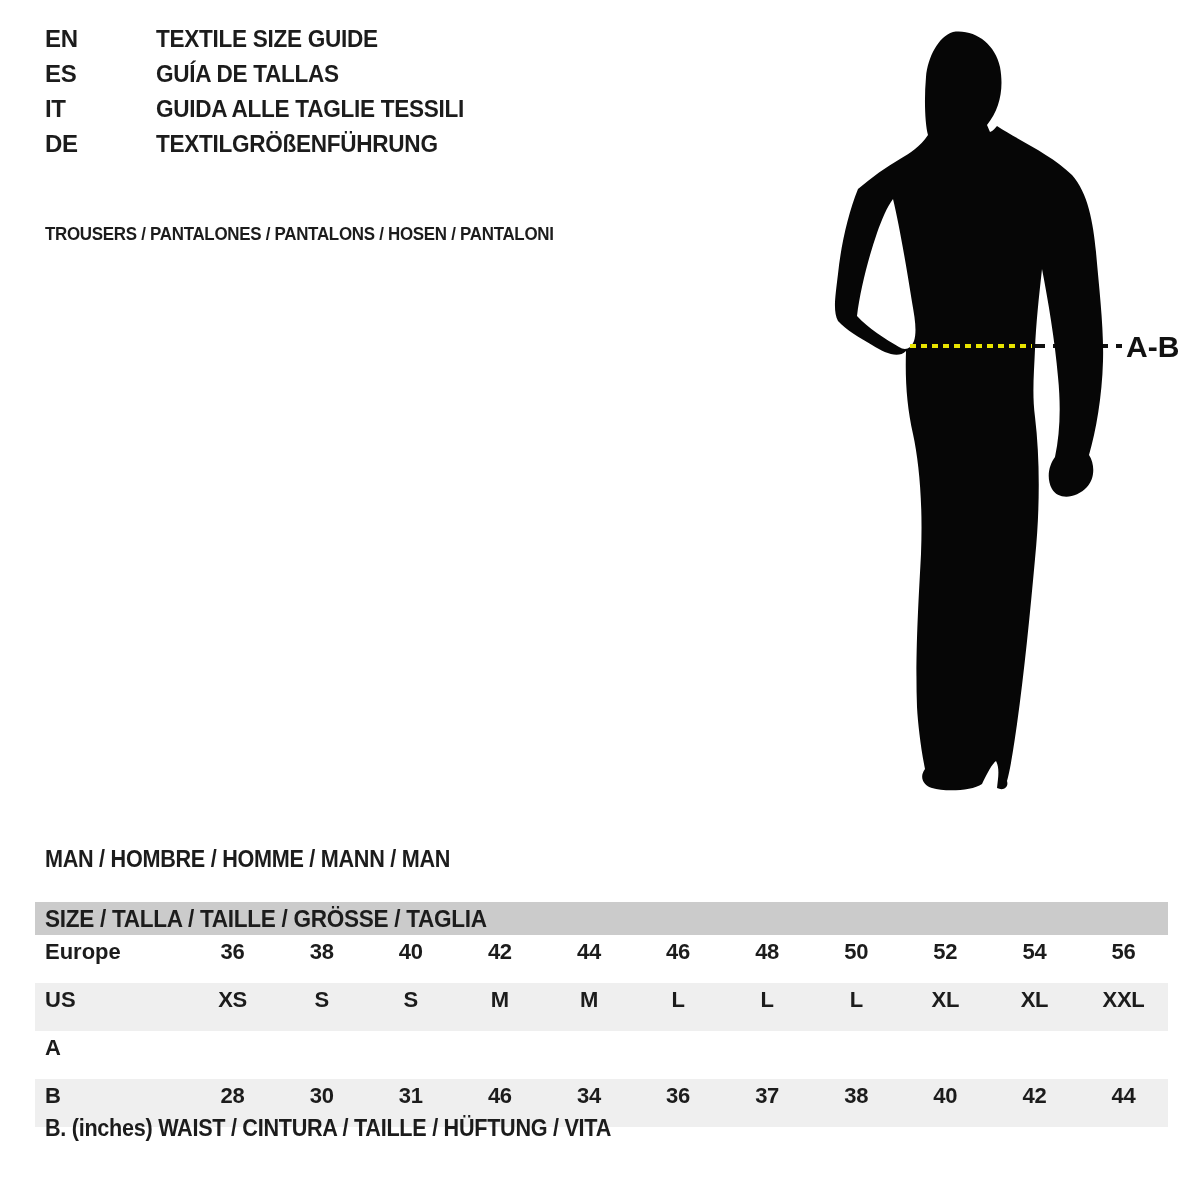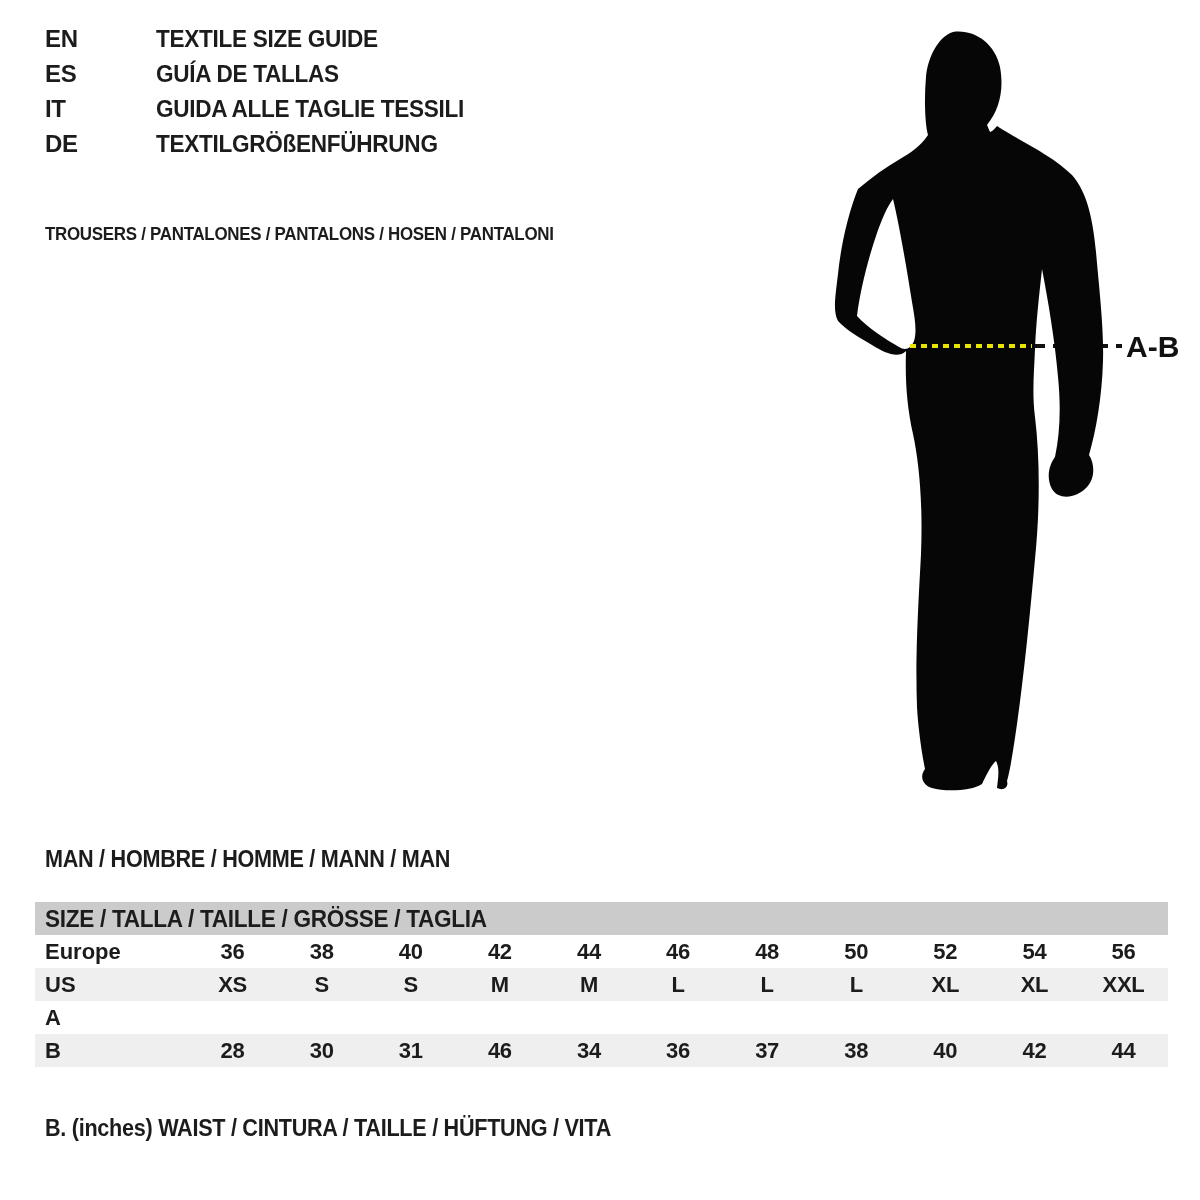--- a/index.html
+++ b/index.html
@@ -35,21 +35,21 @@
   #man-title { left: 45px; top: 846px; font-size: 23px; font-weight: bold; letter-spacing: -0.3px; }
 
   
   #size-table { left: 35px; top: 902px; width: 1133px; font-weight: bold; }
   #size-table .thead {
     background: var(--header-bg, #cbcbcb);
     height: 33px; line-height: 33px;
     font-size: 24px; padding-left: 10px;
     letter-spacing: -0.3px;
   }
-  .trow { display: flex; height: 33px; line-height: 33px; font-size: 22px; }
+  .trow { display: flex; height: 48px; line-height: 33px; font-size: 22px; }
   .trow.alt { background: var(--alt-row, #efefef); }
   .rlabel { flex: 0 0 153px; padding-left: 10px; box-sizing: border-box; }
   .cells { flex: 1; display: flex; }
   .cell { flex: 1; text-align: center; letter-spacing: -0.3px; }
 
   
   #notes { left: 45px; top: 1110px; }
   .note-line { height: 36px; line-height: 36px; font-size: 23px; font-weight: bold; letter-spacing: -0.3px; }
 </style>
 </head>

